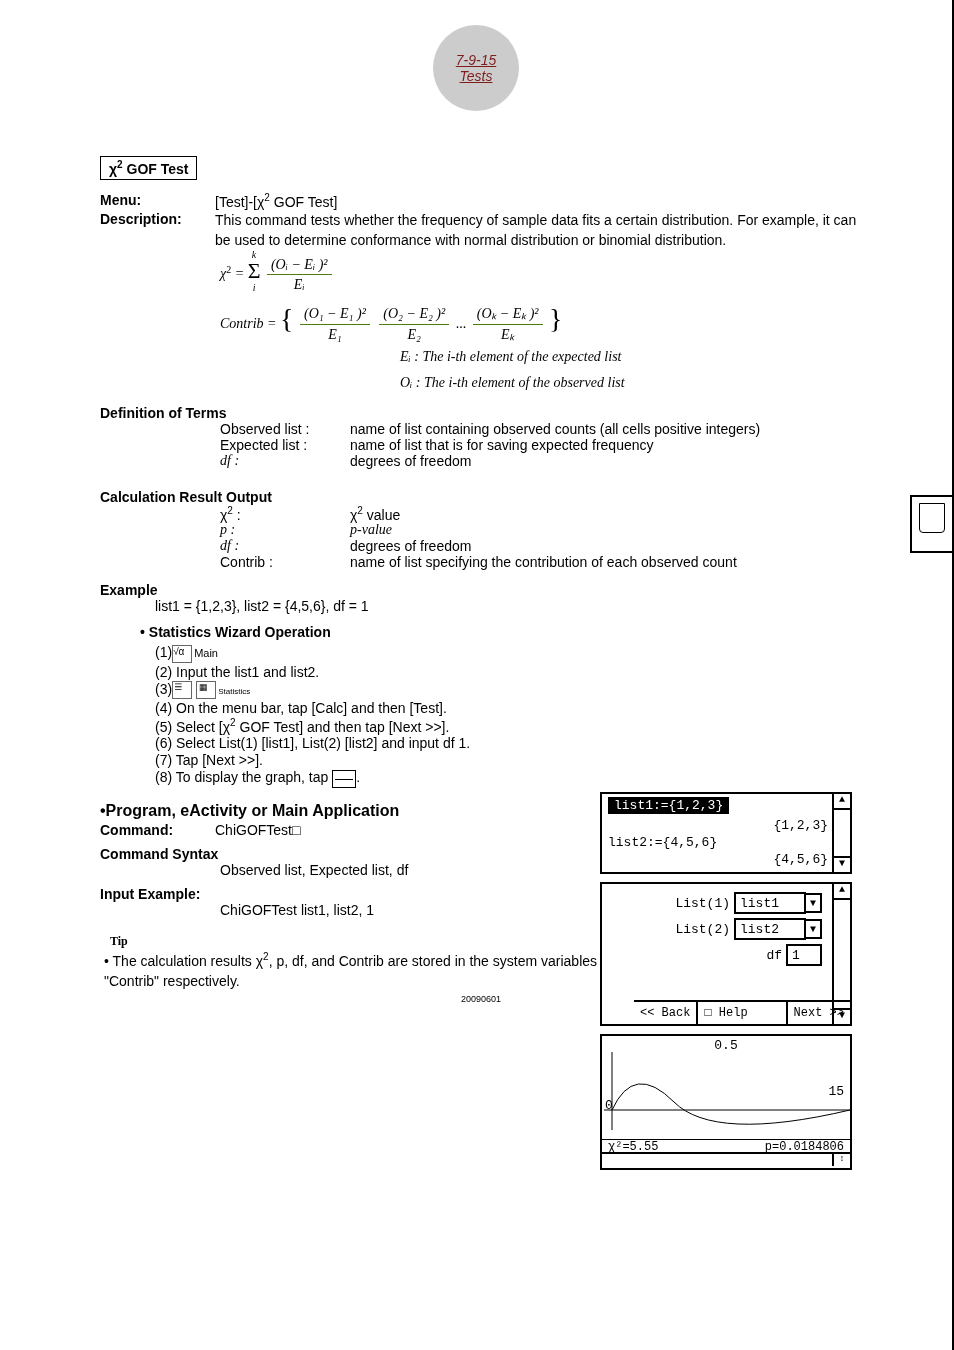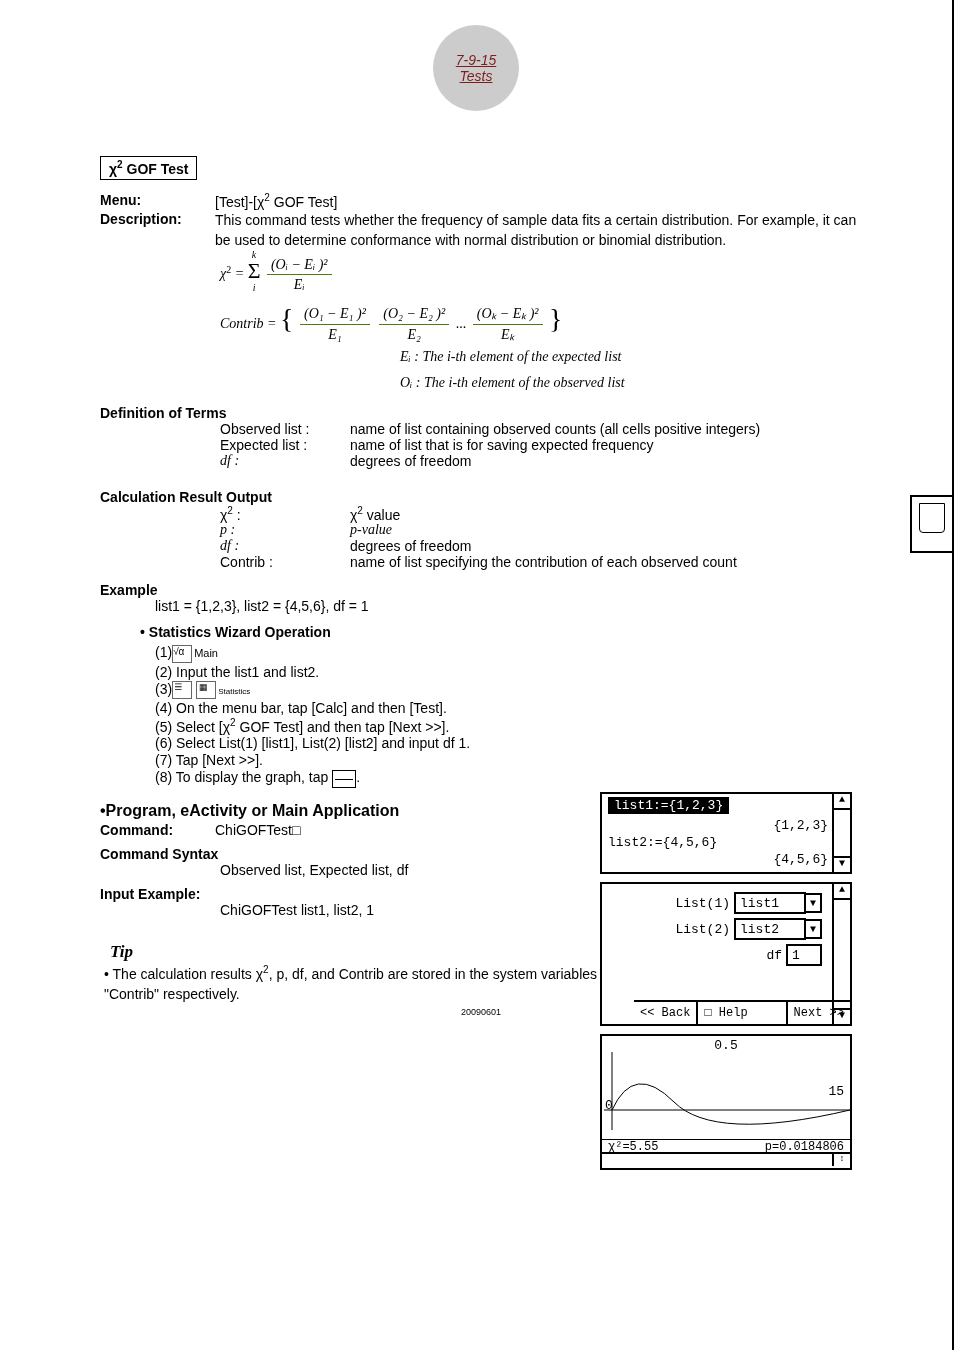--- a/index.html
+++ b/index.html
@@ -131,21 +131,21 @@
   .sum .top { font-size:10px; position:absolute; top:-8px; left:50%; transform:translateX(-50%); font-style:italic;}
   .sum .bot { font-size:10px; position:absolute; bottom:-8px; left:50%; transform:translateX(-50%); font-style:italic;}
   .graph-icon {
     display:inline-block; width:22px; height:16px; border:1px solid #000;
     vertical-align:middle; position:relative; background:#fff; font-size:10px;
   }
   .graph-icon::after {
     content:""; position:absolute; left:2px; right:2px; top:8px;
     border-top:1px solid #000;
   }
-  .tip { font-style: italic; font-family: "Times New Roman", serif; font-weight: bold; font-size:17px; margin-top:24px; margin-left:10px;}
+  .tip { font-family: "Times New Roman", serif; font-weight: bold; font-size:12px; margin-top:16px; margin-left:10px;}
   .small-icon { display:inline-block; width:18px; height:16px; border:1px solid #666; vertical-align:middle; font-size:9px; overflow:hidden; position:relative; }
   .small-icon.menu::before { content:"☰"; position:absolute; left:1px; top:0; }
   .small-icon.app::before { content:"▦"; position:absolute; left:2px; top:0; }
   .small-icon.main::before { content:"√α"; position:absolute; left:0; top:0; font-size:10px; }
   .main-label { font-size:8px; display:block; text-align:center; }
 </style>
 </head>
 <body>
 
 <div class="page">

